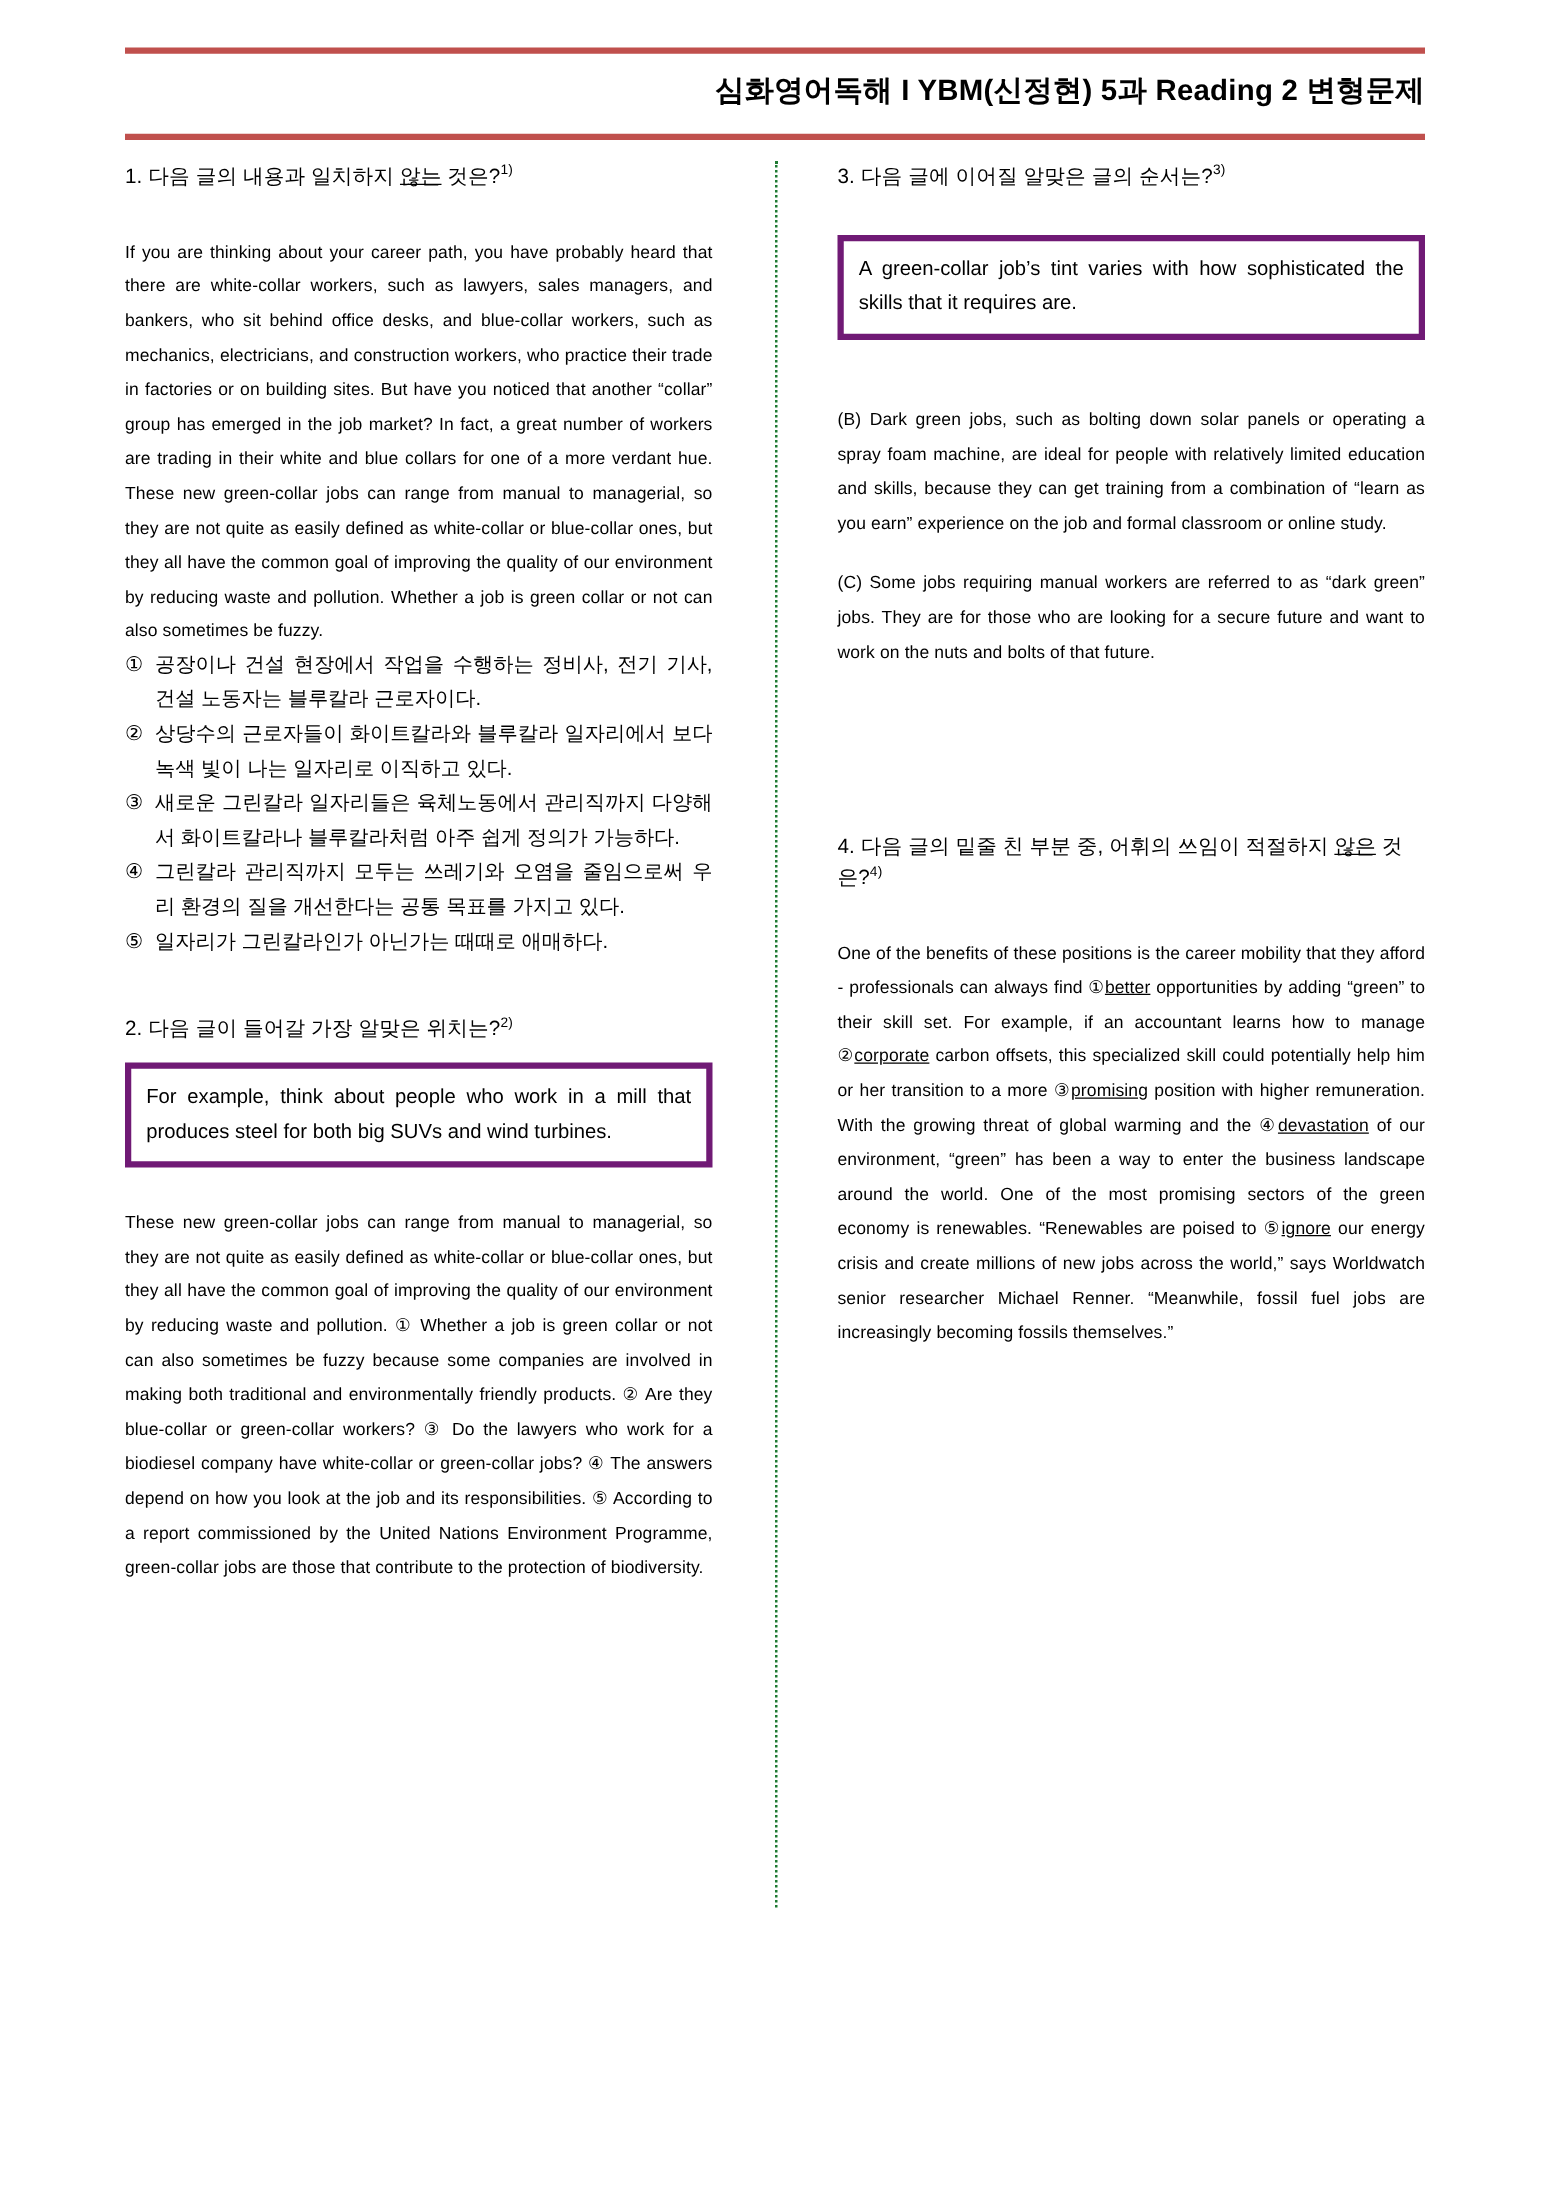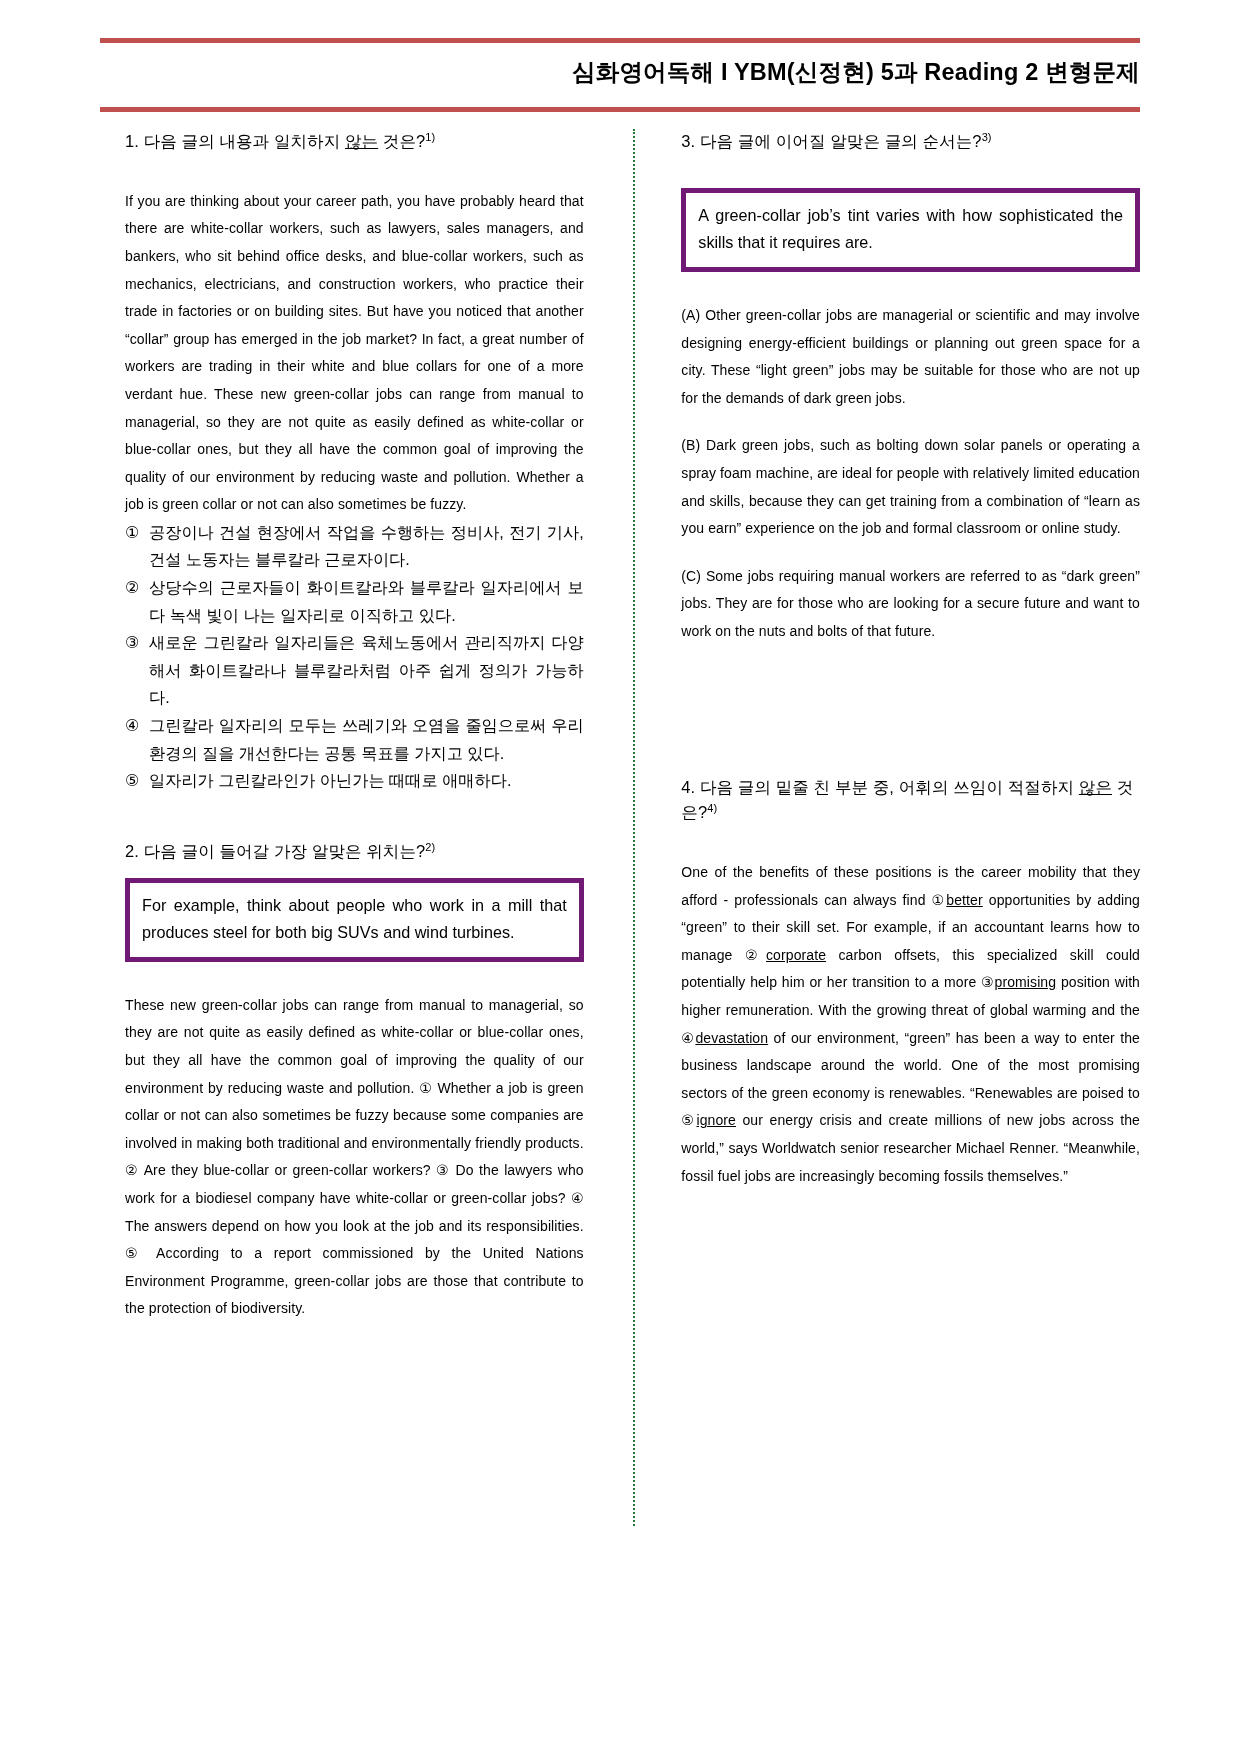--- a/index.html
+++ b/index.html
@@ -46,21 +46,21 @@
   
   .columns {
     display: flex;
     margin-top: 17px;
     height: 1495px;
   }
   .col {
     width: 470px;
     position: relative;
   }
-  .col-left { padding-right: 0; margin-left: 25px; }
+  .col-left { padding-right: 0; }
   .gutter {
     width: 100px;
     position: relative;
   }
   .gutter::before {
     content: "";
     position: absolute;
     left: 50%;
     top: 0;
     bottom: 98px;
@@ -168,21 +168,21 @@
         <li>
             <span class="marker">②</span>
             <span class="ctext">상당수의 근로자들이 화이트칼라와 블루칼라 일자리에서 보다 녹색 빛이 나는 일자리로 이직하고 있다.</span>
           </li>
         <li>
             <span class="marker">③</span>
             <span class="ctext">새로운 그린칼라 일자리들은 육체노동에서 관리직까지 다양해서 화이트칼라나 블루칼라처럼 아주 쉽게 정의가 가능하다.</span>
           </li>
         <li>
             <span class="marker">④</span>
-            <span class="ctext">그린칼라 일자리의 모두는 쓰레기와 오염을 줄임으로써 우리 환경의 질을 개선한다는 공통 목표를 가지고 있다.</span>
+            <span class="ctext">그린칼라 관리직까지 모두는 쓰레기와 오염을 줄임으로써 우리 환경의 질을 개선한다는 공통 목표를 가지고 있다.</span>
           </li>
         <li>
             <span class="marker">⑤</span>
             <span class="ctext">일자리가 그린칼라인가 아닌가는 때때로 애매하다.</span>
           </li>
       </ul>
 
       <div class="spacer-lg"></div>
 
       <div class="q-head">
@@ -205,21 +205,20 @@
       <div class="q-head">
         <span>3. 다음 글에 이어질 알맞은 글의 순서는?</span><span class="sup">3)</span>
       </div>
 
       <div class="spacer-md"></div>
 
       <div class="boxed lastline-left">A green-collar job’s tint varies with how sophisticated the skills that it requires are.</div>
 
       <div class="spacer-md"></div>
 
-      <p class="para j">(A) Other green-collar jobs are managerial or scientific and may involve designing energy-efficient buildings or planning out green space for a city. These “light green” jobs may be suitable for those who are not up for the demands of dark green jobs.</p>
 
       <div class="spacer-sm"></div>
 
       <p class="para j">(B) Dark green jobs, such as bolting down solar panels or operating a spray foam machine, are ideal for people with relatively limited education and skills, because they can get training from a combination of “learn as you earn” experience on the job and formal classroom or online study.</p>
 
       <div class="spacer-sm"></div>
 
       <p class="para j">(C) Some jobs requiring manual workers are referred to as “dark green” jobs. They are for those who are looking for a secure future and want to work on the nuts and bolts of that future.</p>
 
       <div class="spacer-sm"></div>

